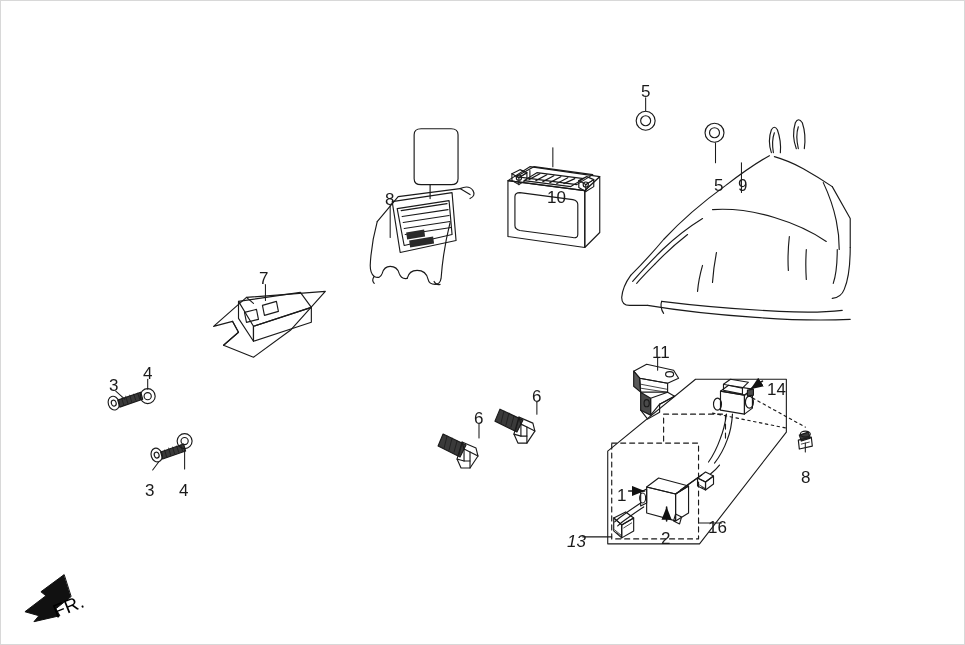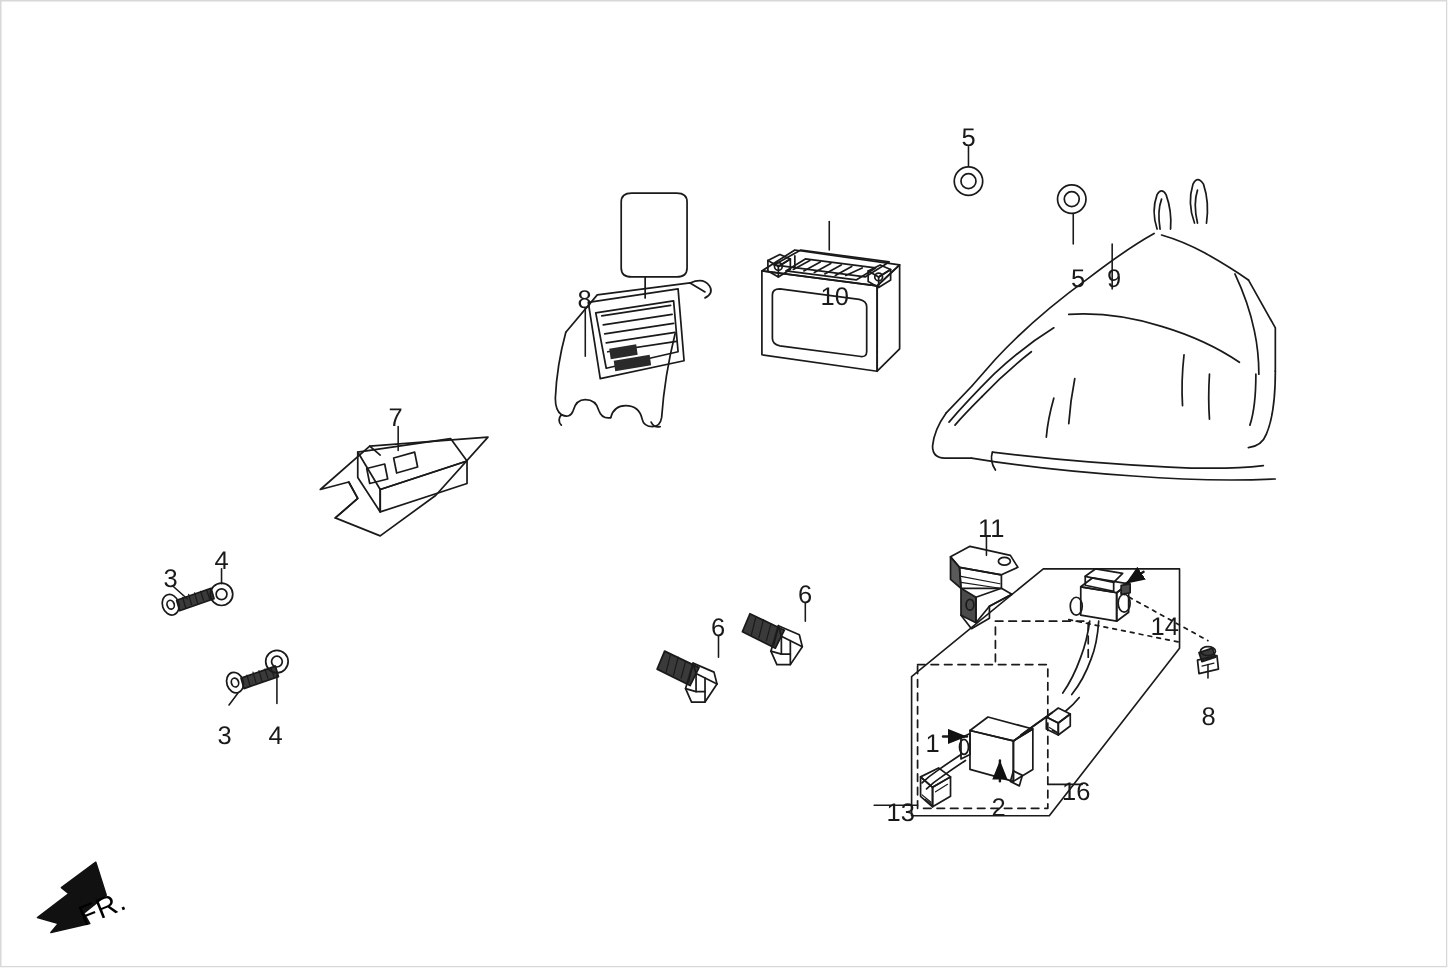--- a/index.html
+++ b/index.html
@@ -283,19 +283,19 @@
   <div class="lbl" style="left:640px;top:82px;">5</div>
   <div class="lbl" style="left:713px;top:176px;">5</div>
   <div class="lbl" style="left:473px;top:409px;">6</div>
   <div class="lbl" style="left:531px;top:387px;">6</div>
   <div class="lbl" style="left:258px;top:269px;">7</div>
   <div class="lbl" style="left:384px;top:190px;">8</div>
   <div class="lbl" style="left:737px;top:176px;">9</div>
   <div class="lbl" style="left:546px;top:144px;margin-top:44px;">10</div>
   <div class="lbl" style="left:651px;top:343px;">11</div>
   <div class="lbl" style="left:800px;top:468px;">8</div>
-  <div class="lbl" style="left:590px;top:532px;">13</div>
-  <div class="lbl" style="left:766px;top:408px;text-align:right;">14</div>
+  <div class="lbl" style="left:566px;top:532px;font-style:italic;">13</div>
+  <div class="lbl" style="left:766px;top:380px;text-align:right;">14</div>
   <div class="lbl" style="left:707px;top:518px;">16</div>
 
   <div class="fr" style="left:57px;top:600px;">FR.</div>
 
 </div>
 
 </body></html>

